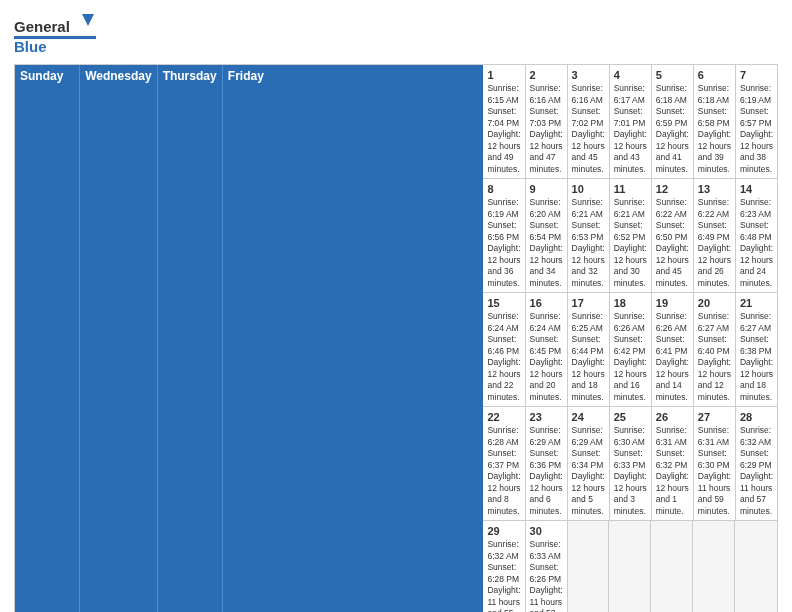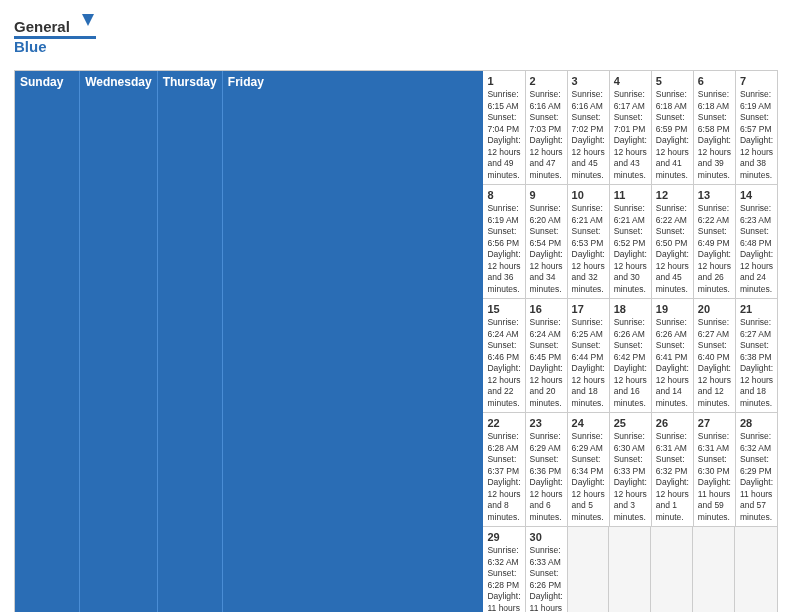--- a/index.html
+++ b/index.html
@@ -14,21 +14,21 @@
       width: 792px;
       height: 612px;
       padding: 10px 14px;
       display: flex;
       flex-direction: column;
     }
     .header {
       display: flex;
       justify-content: space-between;
       align-items: flex-start;
-      margin-bottom: 12px;
+      margin-bottom: 6px;
     }
     .logo {
       display: flex;
       flex-direction: column;
       align-items: flex-start;
     }
     .title-area {
       text-align: right;
     }
     .month-title {

